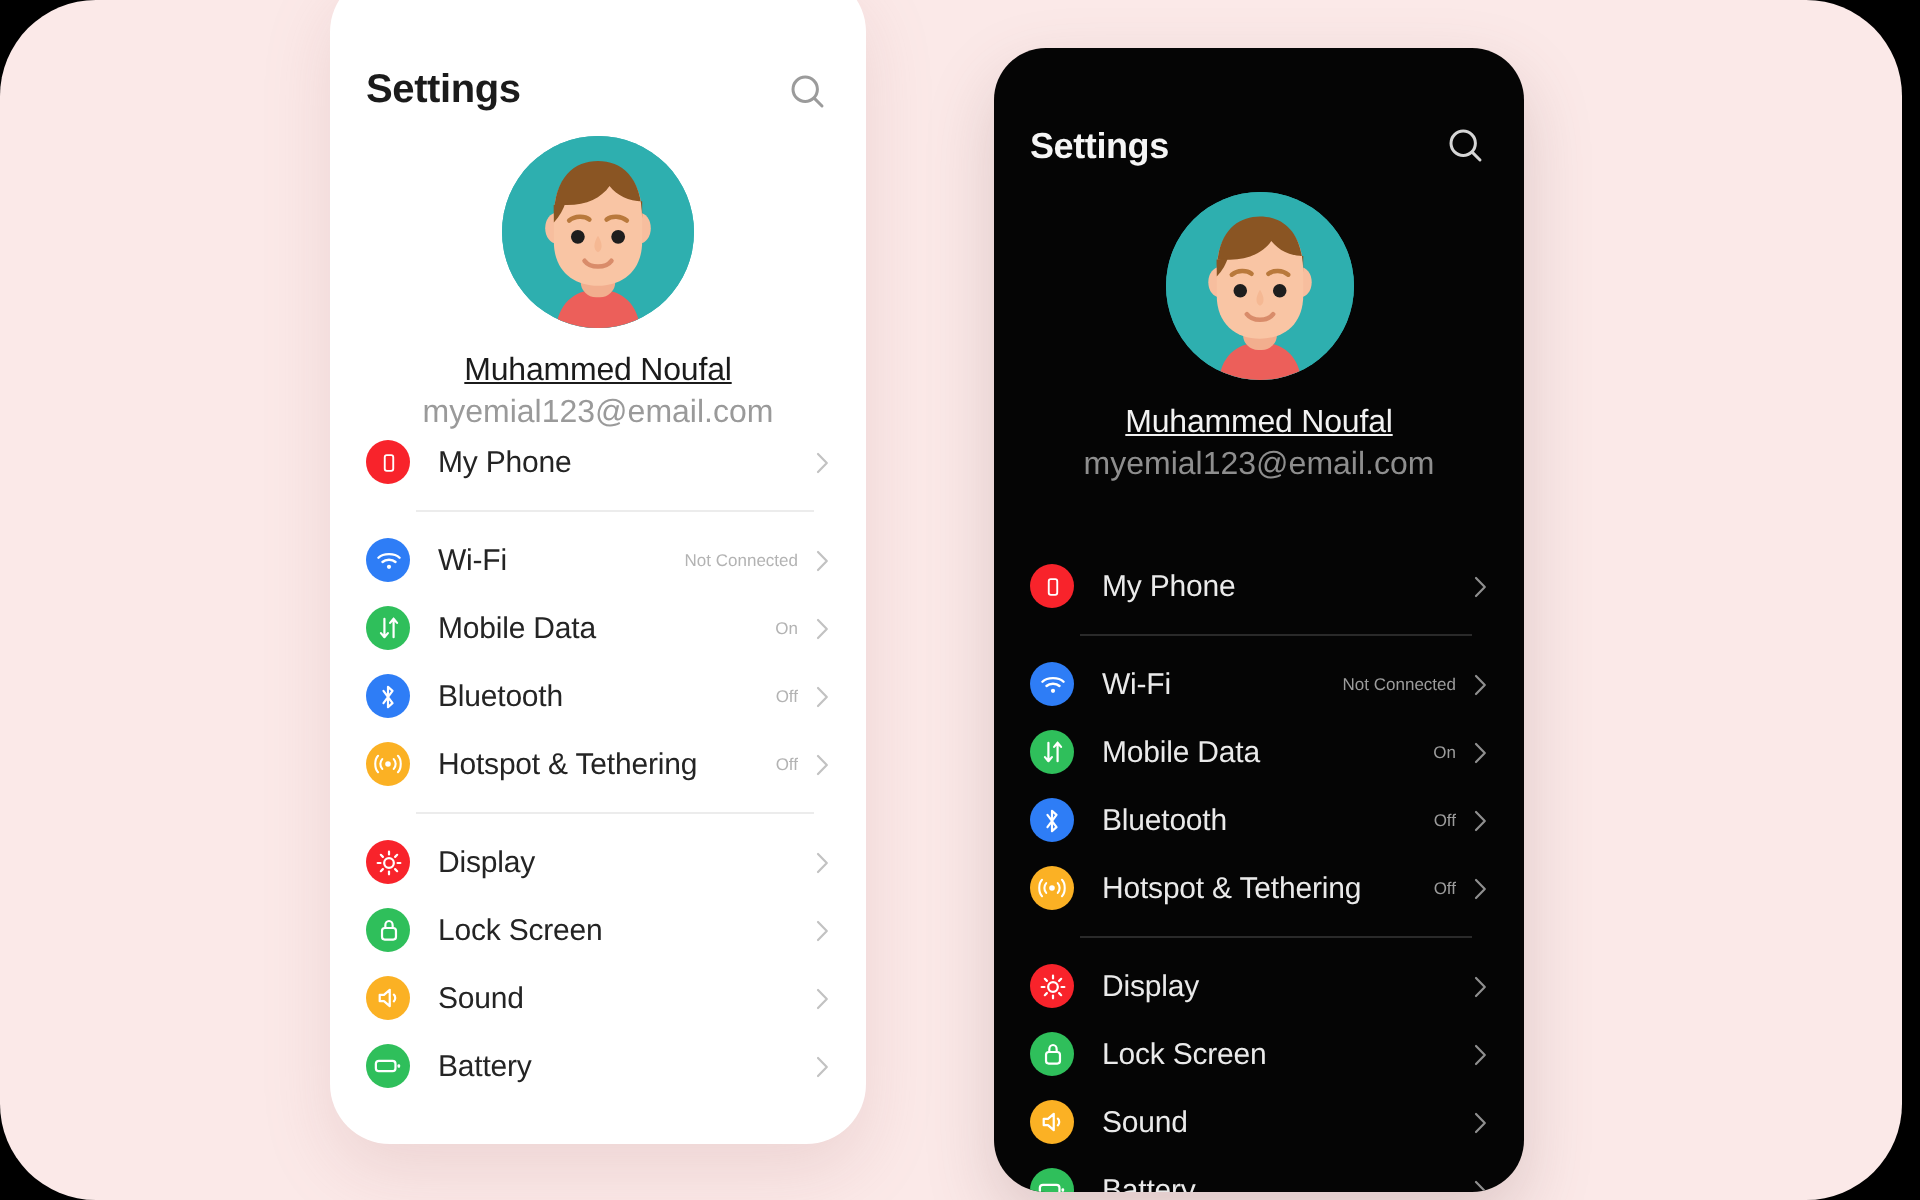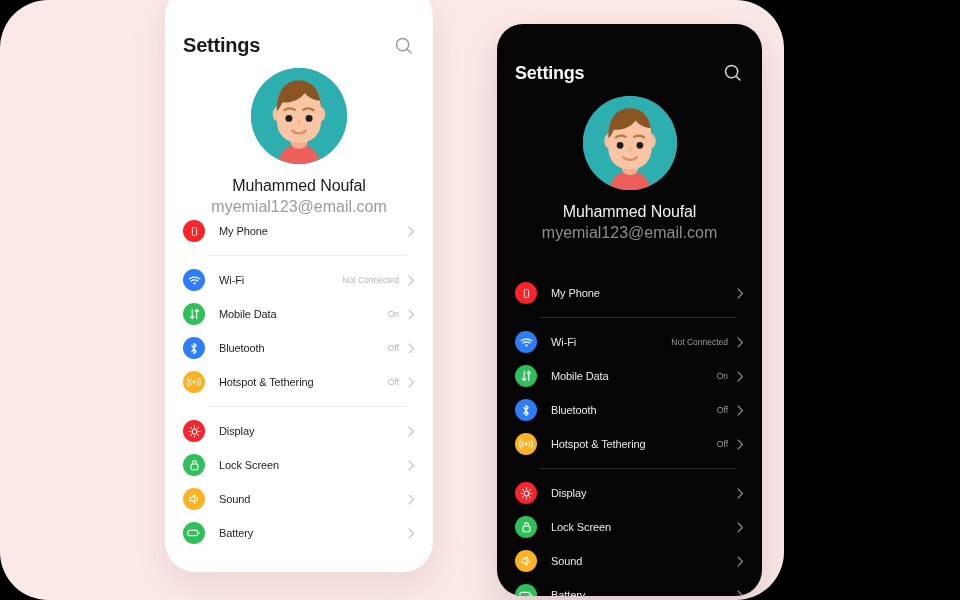--- a/index.html
+++ b/index.html
@@ -4,21 +4,21 @@
 <style>
   * { margin:0; padding:0; box-sizing:border-box; }
   html, body { width:960px; height:600px; }
   body {
     background:#000;
     font-family:"Liberation Sans", sans-serif;
     overflow:hidden;
   }
   #canvas {
     position:absolute; left:0; top:0;
-    width:784px; height:600px;
+    width:951px; height:600px;
     background:#FBE9E8;
     border-radius:48px;
     overflow:hidden;
   }
 
   
   .phone {
     position:absolute;
     overflow:hidden;
   }
@@ -65,21 +65,21 @@
 
   .avatar-wrap {
     width:96px; height:96px; margin:0 auto;
     border-radius:50%; overflow:hidden;
     background:#2EAFAF;
   }
   #phone-dark .avatar-wrap { width:94px; height:94px; }
   .avatar-wrap svg { display:block; width:100%; height:100%; }
 
   .user-name {
-    margin-top:13px; font-size:16px; font-weight:400; letter-spacing:-0.1px;
+    margin-top:13px; font-size:16px; font-weight:400; letter-spacing:-0.1px;text-decoration:underline;
   }
   #phone-light .user-name { color:#1b1b1b; }
   #phone-dark  .user-name { color:#f2f2f2; }
 
   .user-email { margin-top:3px; font-size:16px; }
   #phone-light .user-email { color:#9a9a9a; }
   #phone-dark  .user-email { color:#8e8e8e; }
 
   
   .list { position:absolute; left:0; right:0; }
@@ -92,21 +92,21 @@
     height:34px;
     padding:0 18px 0 18px;
   }
   .row-icon {
     width:22px; height:22px; border-radius:50%;
     flex:0 0 22px;
     display:flex; align-items:center; justify-content:center;
   }
   .row-icon svg { display:block; }
   .row-label {
-    margin-left:14px; font-size:11px; flex:1 1 auto; letter-spacing:-0.1px;
+    margin-left:14px; font-size:15px; flex:1 1 auto; letter-spacing:-0.1px;
   }
   #phone-light .row-label { color:#242424; }
   #phone-dark  .row-label { color:#eaeaea; }
 
   .row-value { font-size:8.5px; margin-right:9px; }
   #phone-light .row-value { color:#b3b3b3; }
   #phone-dark  .row-value { color:#9c9c9c; }
 
   .chev { width:7px; height:11px; flex:0 0 7px; }
   .chev svg { display:block; }

